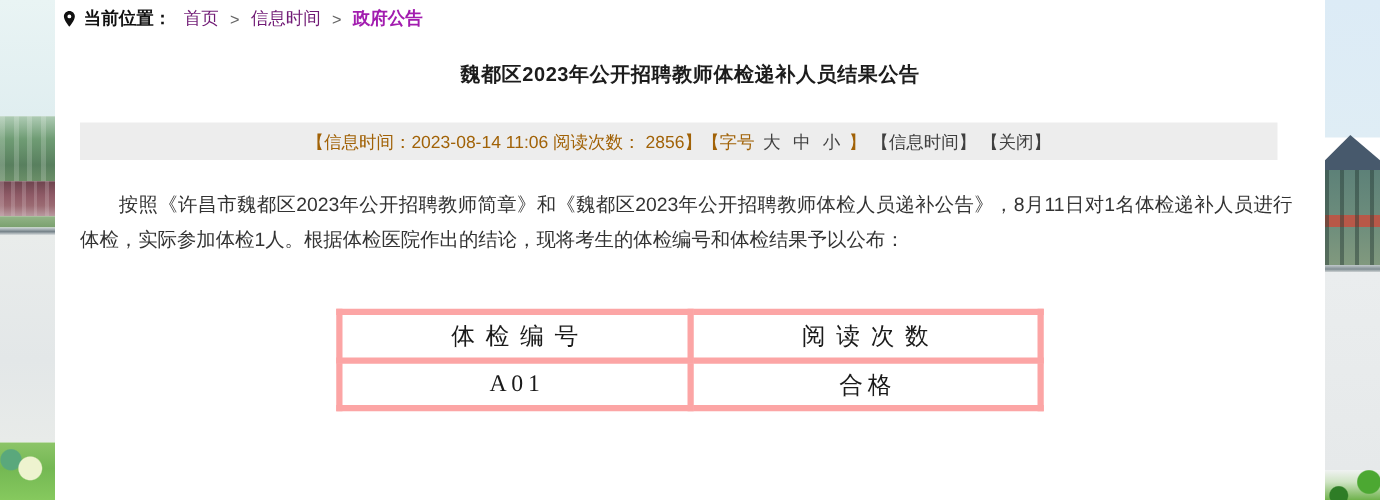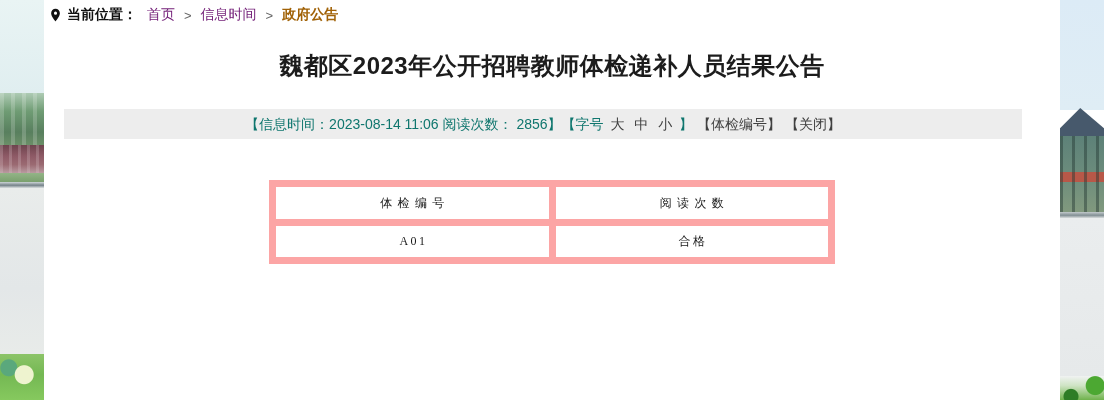--- a/index.html
+++ b/index.html
@@ -61,37 +61,37 @@
   .breadcrumb .pin { width: 15px; height: 16px; margin-right: 4px; flex: 0 0 auto; }
   .crumb-label { font-weight: bold; color: #111; margin-right: 10px; }
   .crumb-link { color: #701a75; text-decoration: none; cursor: pointer; }
   .crumb-sep { color: #666; margin: 0 9px; font-size: 13px; }
   .crumb-current { font-weight: bold; }
 
   
   .article-title {
     margin-top: 26px;
     text-align: center;
-    font-size: 24px;
+    font-size: 16px;
     font-weight: bold;
     color: #1c1c1c;
     letter-spacing: 0.5px;
   }
 
   
   .meta-bar {
     margin: 27px 38px 0 20px;
     height: 30px;
     line-height: 30px;
     text-align: center;
     font-size: 14px;
     color: #404040;
     white-space: nowrap;
   }
-  .meta-bar .seg { color: #0f766e; }
+  .meta-bar .seg { color: #a16207; }
   .meta-link { color: #404040; text-decoration: none; cursor: pointer; margin: 0 3px; }
   .meta-link.block { margin: 0; }
 
   
   .article-paragraph {
     margin: 23px 26px 0 20px;
     font-size: 15.5px;
     line-height: 27.5px;
     color: #333;
     text-indent: 2em;
@@ -100,24 +100,24 @@
 
   
   .result-table {
     margin: 41px auto 0;
     border-collapse: collapse;
     width: 566px;
     font-family: "Liberation Serif", "DejaVu Serif", serif;
     color: #1a1a1a;
   }
   .result-table th, .result-table td {
-    border: 7px solid #fca5a5;
+    border: 5px solid #fca5a5;
     text-align: center;
     font-weight: normal;
-    font-size: 12px;
+    font-size: 19px;
     width: 50%;
   }
   .result-table th { height: 39px; letter-spacing: 0.45em; text-indent: 0.45em; }
   .result-table td { height: 38px; letter-spacing: 0.2em; text-indent: 0.2em; text-align: center; }
 </style>
 </head>
 <body>
 
 <div class="page">
 
@@ -144,35 +144,36 @@
 
     <div class="breadcrumb">
       <svg class="pin" viewBox="0 0 24 24">
         <path fill="#111" d="M12 2C8.13 2 5 5.13 5 9c0 5.25 7 13 7 13s7-7.75 7-13c0-3.87-3.13-7-7-7zm0 9.5A2.5 2.5 0 1 1 12 6.5a2.5 2.5 0 0 1 0 5z"></path>
       </svg>
       <span class="crumb-label">当前位置：</span>
       <a class="crumb-link">首页</a>
       <span class="crumb-sep">&gt;</span>
       <a class="crumb-link">信息时间</a>
       <span class="crumb-sep">&gt;</span>
-      <span class="crumb-current" id="crumb-current" style="color: #a16207;">政府公告</span>
+      <span class="crumb-current" id="crumb-current" style="color: #a21caf;">政府公告</span>
     </div>
 
     <h1 class="article-title">魏都区2023年公开招聘教师体检递补人员结果公告</h1>
 
     <div class="meta-bar" id="meta-bar" style="background: rgb(237, 237, 237);">
       <span class="seg">【信息时间：2023-08-14 11:06  阅读次数： 2856】【字号</span>
       <a class="meta-link">大</a>
       <a class="meta-link">中</a>
       <a class="meta-link">小</a>
       <span class="seg">】</span>
-      <a class="meta-link block">【体检编号】</a>
+      <a class="meta-link block">【信息时间】</a>
       <a class="meta-link block">【关闭】</a>
     </div>
 
+    <p class="article-paragraph">按照《许昌市魏都区2023年公开招聘教师简章》和《魏都区2023年公开招聘教师体检人员递补公告》，8月11日对1名体检递补人员进行体检，实际参加体检1人。根据体检医院作出的结论，现将考生的体检编号和体检结果予以公布：</p>
 
     <table class="result-table">
       <thead>
         <tr>
           <th>体检编号</th>
           <th>阅读次数</th>
         </tr>
       </thead>
       <tbody>
         <tr>

